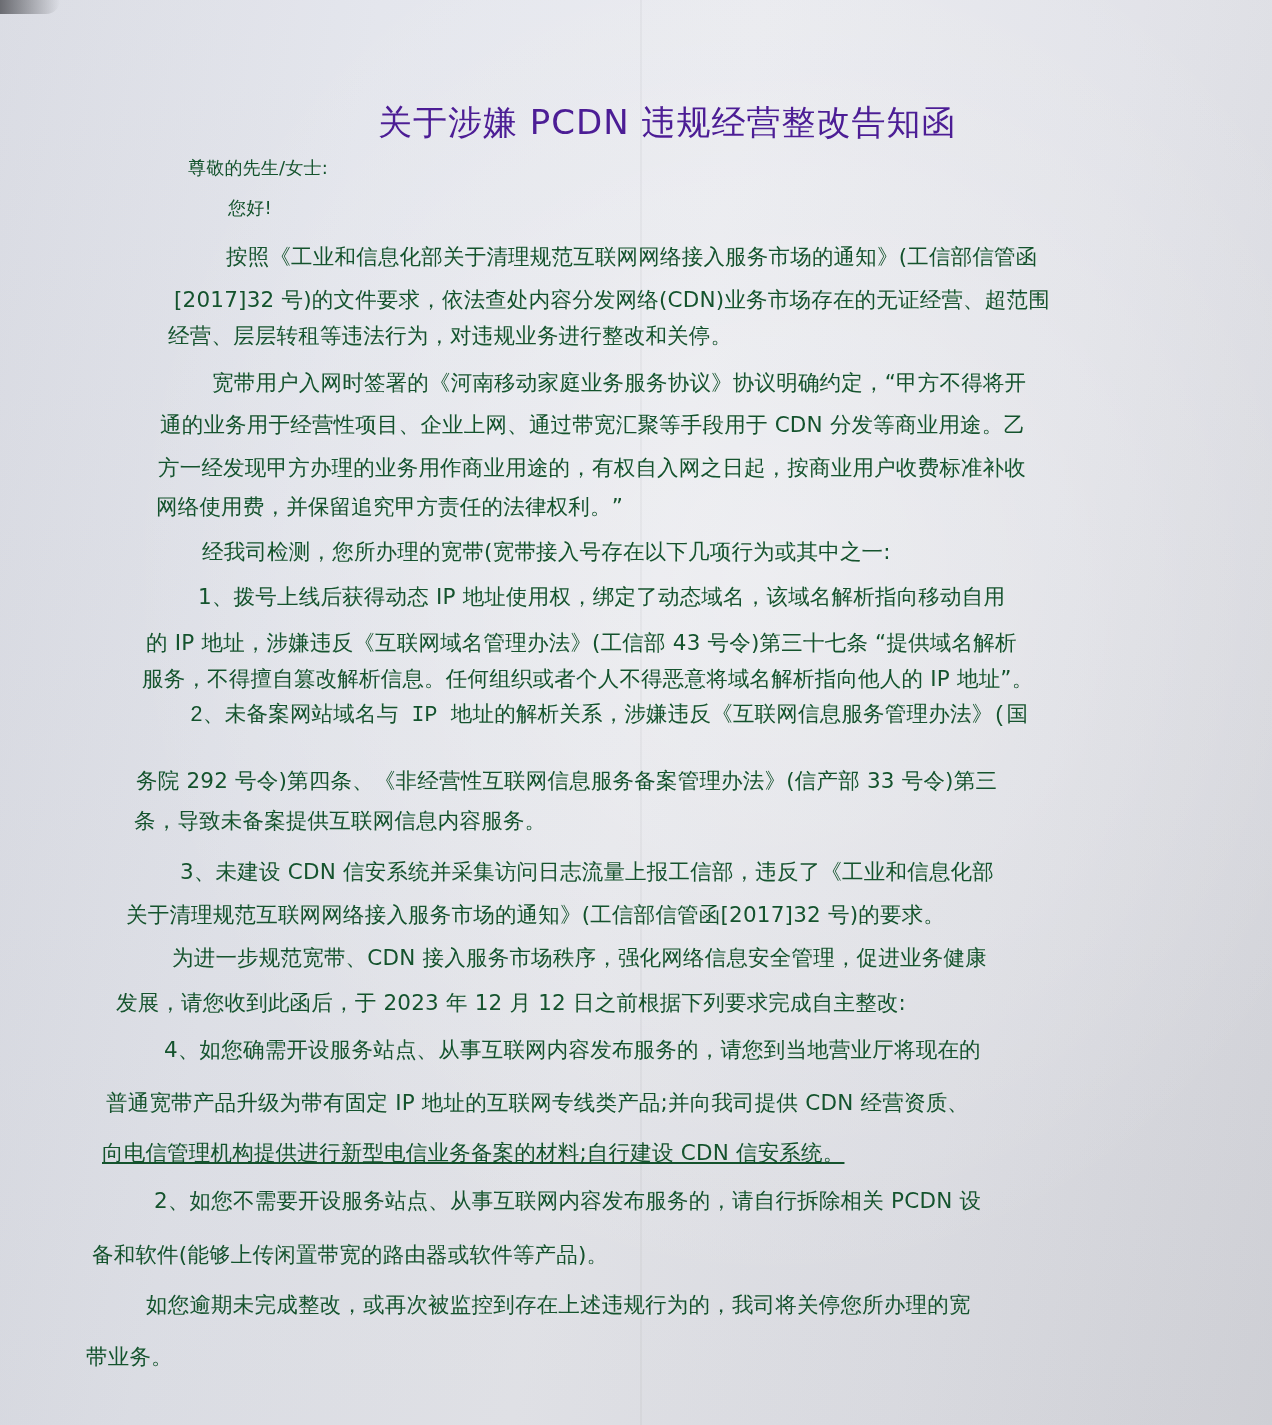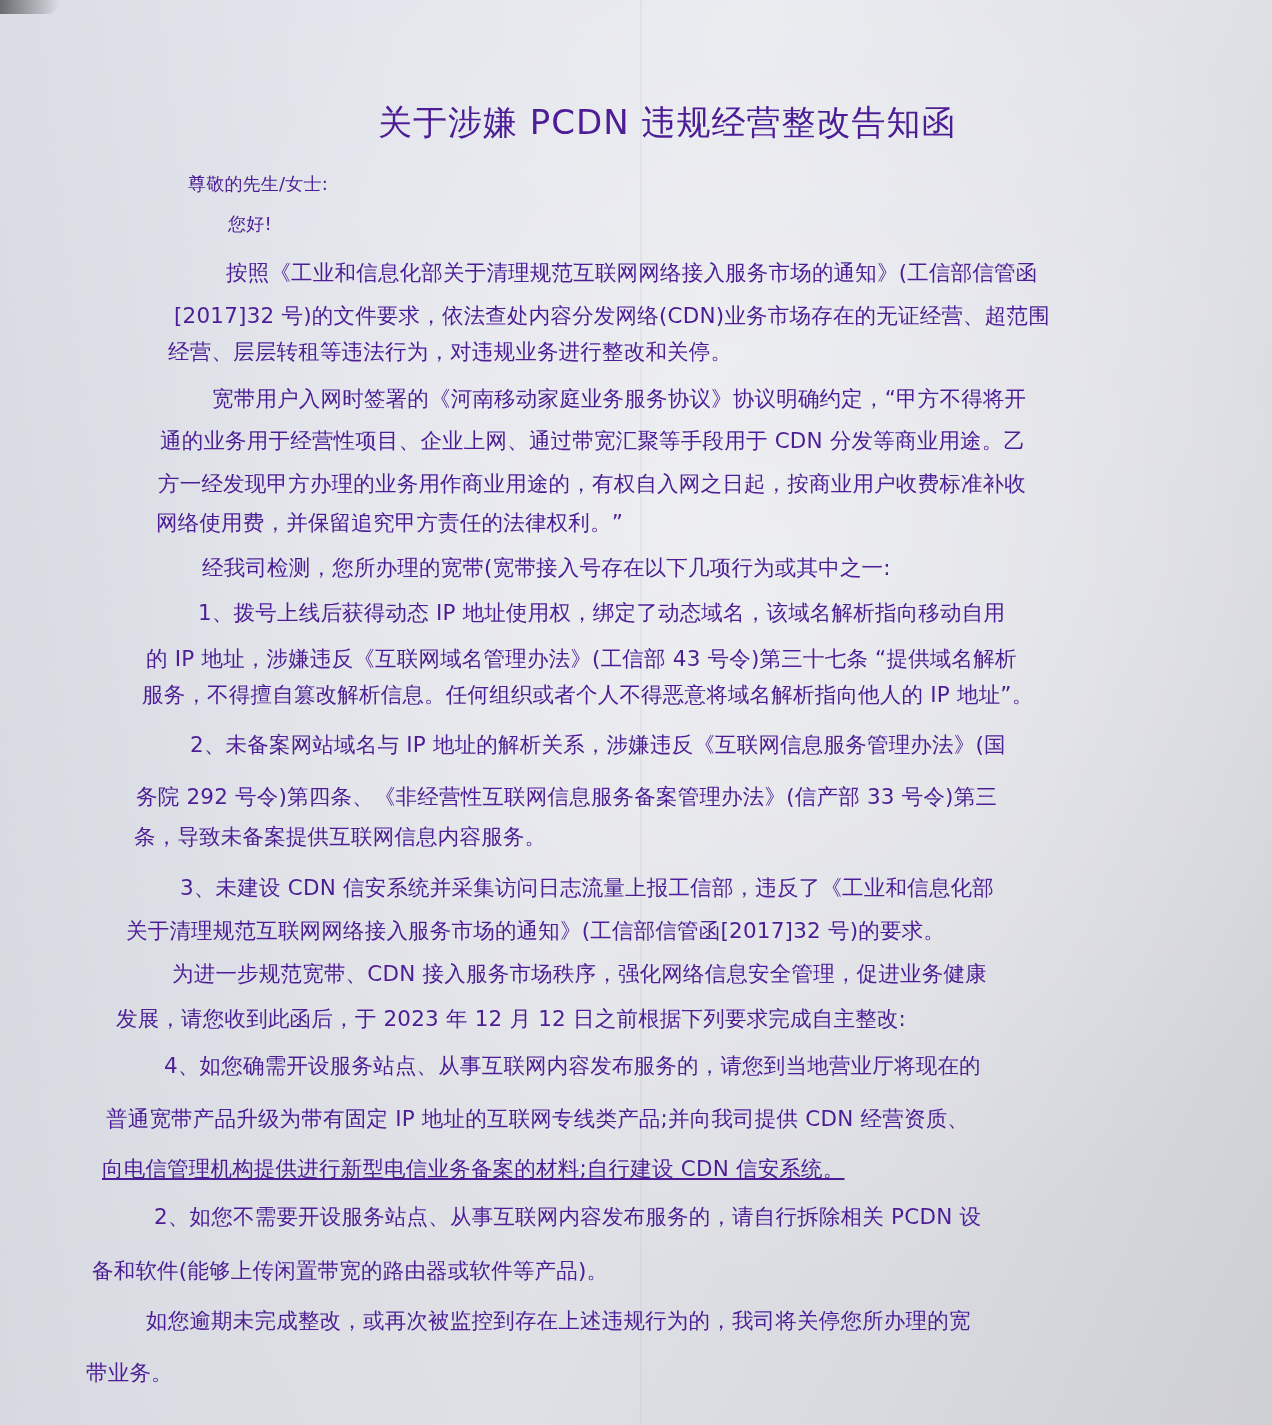--- a/index.html
+++ b/index.html
@@ -47,23 +47,22 @@
     left: 378px; top: 100px;
     font-size: 34px;
     letter-spacing: 1px;
     color: #4c1d95;
     white-space: nowrap;
   }
   .line {
     position: absolute;
     font-size: 21.5px;
     white-space: nowrap;
-    color: #4c1d95;
+    color: #14532d;
     letter-spacing: 0.2px;
-    margin-top: 16px;
   }
   .small { font-size: 18px; }
 </style>
 </head>
 <body>
 
 <div class="paper"></div>
 <div class="fold"></div>
 <div class="corner-shadow"></div>
 
@@ -81,21 +80,21 @@
   <div class="line" style="left:160px; top:410px;text-align:right;">通的业务用于经营性项目、企业上网、通过带宽汇聚等手段用于 CDN 分发等商业用途。乙</div>
   <div class="line" style="left:158px; top:453px;">方一经发现甲方办理的业务用作商业用途的，有权自入网之日起，按商业用户收费标准补收</div>
   <div class="line" style="left:156px; top:492px;">网络使用费，并保留追究甲方责任的法律权利。”</div>
 
   <div class="line" style="left:202px; top:537px;">经我司检测，您所办理的宽带(宽带接入号存在以下几项行为或其中之一:</div>
 
   <div class="line" style="left:198px; top:582px;">1、拨号上线后获得动态 IP 地址使用权，绑定了动态域名，该域名解析指向移动自用</div>
   <div class="line" style="left:146px; top:628px;text-align:center;">的 IP 地址，涉嫌违反《互联网域名管理办法》(工信部 43 号令)第三十七条 “提供域名解析</div>
   <div class="line" style="left:142px; top:664px;">服务，不得擅自篡改解析信息。任何组织或者个人不得恶意将域名解析指向他人的 IP 地址”。</div>
 
-  <div class="line" style="left:190px; top:714px;">2、未备案网站域名与 IP 地址的解析关系，涉嫌违反《互联网信息服务管理办法》(国</div>
+  <div class="line" style="left:190px; top:699px;font-family:Liberation Mono, monospace;">2、未备案网站域名与 IP 地址的解析关系，涉嫌违反《互联网信息服务管理办法》(国</div>
   <div class="line" style="left:136px; top:766px;">务院 292 号令)第四条、《非经营性互联网信息服务备案管理办法》(信产部 33 号令)第三</div>
   <div class="line" style="left:134px; top:806px;">条，导致未备案提供互联网信息内容服务。</div>
 
   <div class="line" style="left:180px; top:857px;">3、未建设 CDN 信安系统并采集访问日志流量上报工信部，违反了《工业和信息化部</div>
   <div class="line" style="left:126px; top:900px;">关于清理规范互联网网络接入服务市场的通知》(工信部信管函[2017]32 号)的要求。</div>
 
   <div class="line" style="left:172px; top:943px;">为进一步规范宽带、CDN 接入服务市场秩序，强化网络信息安全管理，促进业务健康</div>
   <div class="line" style="left:116px; top:988px;">发展，请您收到此函后，于 2023 年 12 月 12 日之前根据下列要求完成自主整改:</div>
 
   <div class="line" style="left:164px; top:1035px;">4、如您确需开设服务站点、从事互联网内容发布服务的，请您到当地营业厅将现在的</div>

